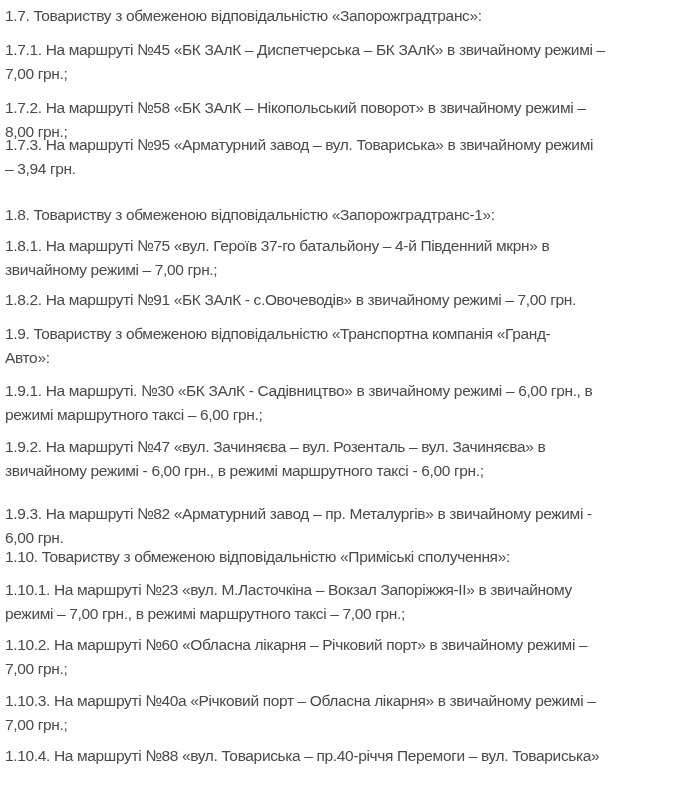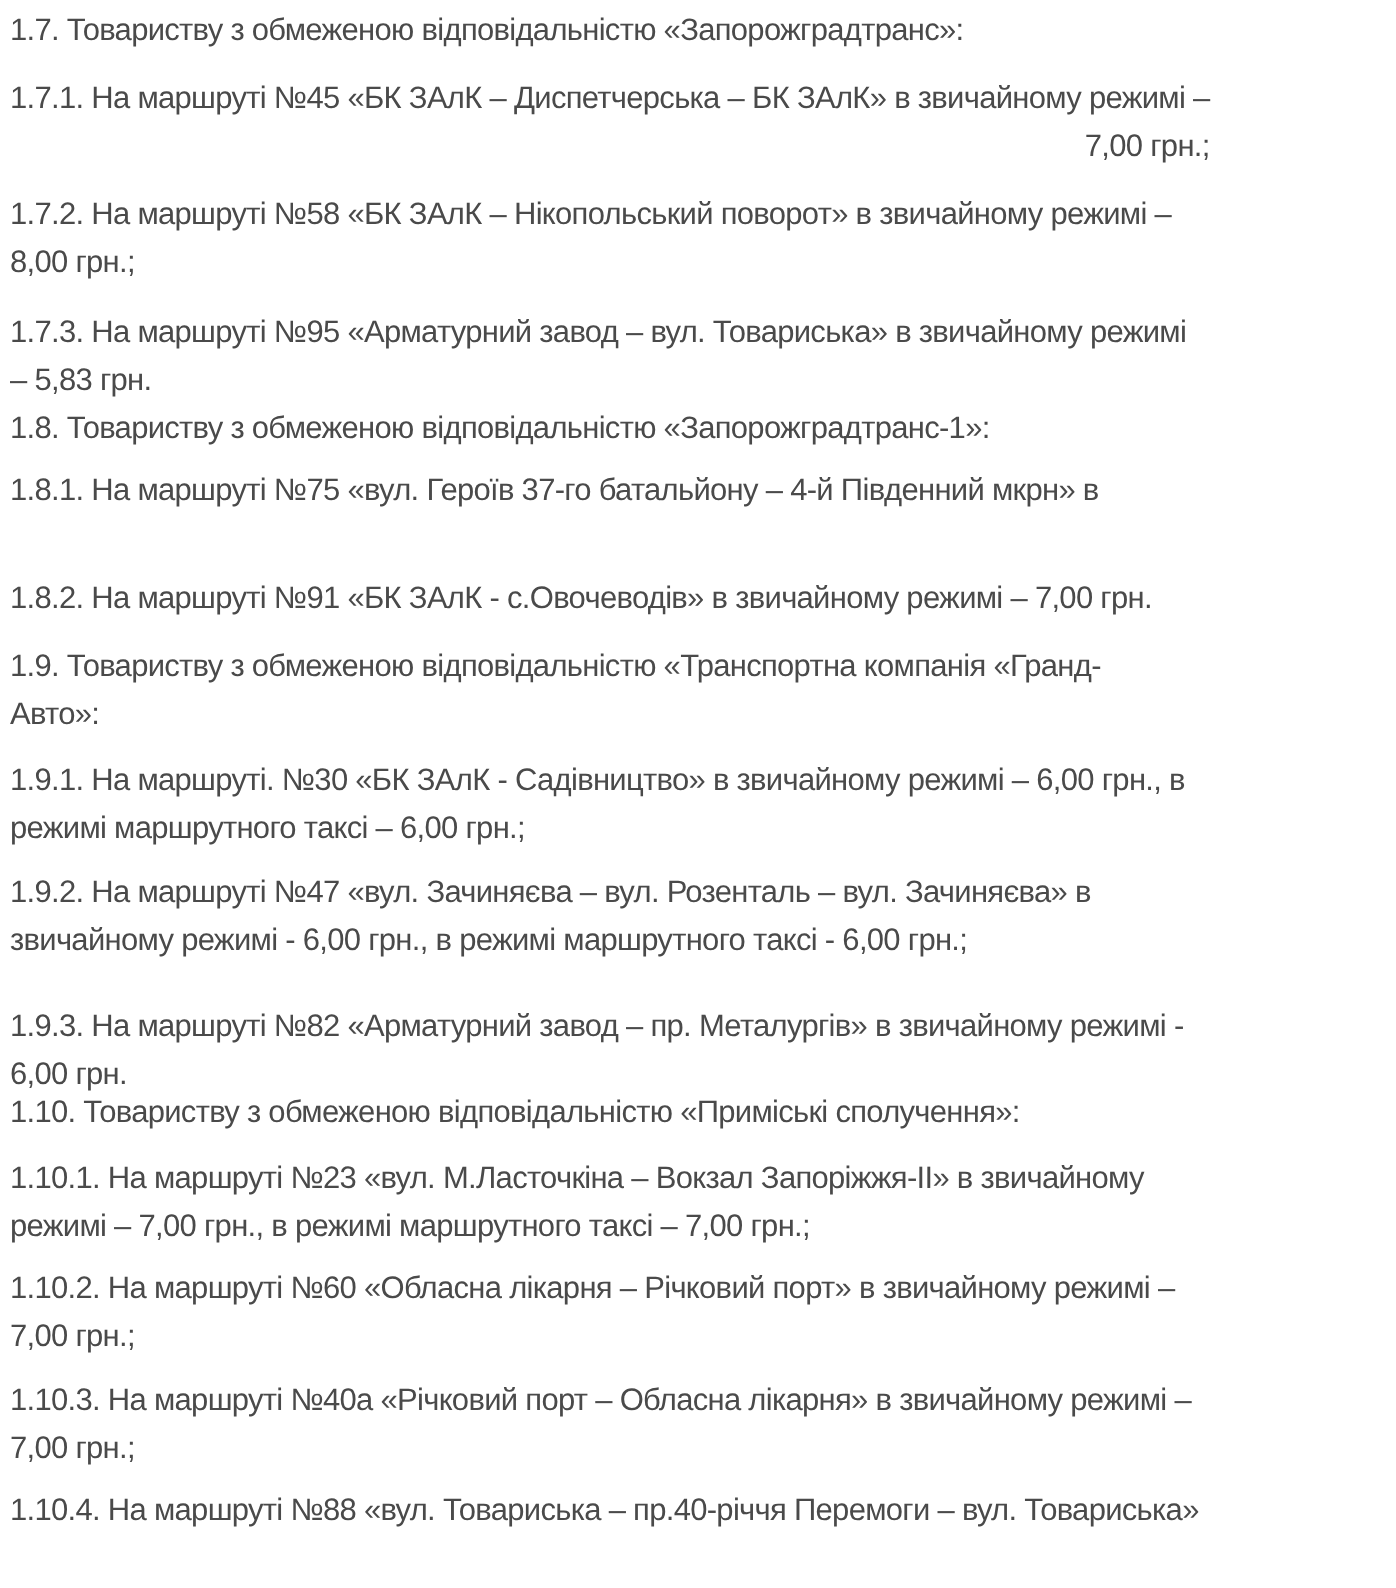--- a/index.html
+++ b/index.html
@@ -34,37 +34,38 @@
       line-height: 24px;
     }
   </style>
 </head>
 <body>
 
 <div class="doc" id="doc">
     <div class="para" style="top: 4px;">
       <span class="line">1.7. Товариству з обмеженою відповідальністю «Запорожградтранс»:</span>
     </div>
-    <div class="para" style="top: 38px; text-align: right;">
+    <div class="para" style="top: 38px;">
       <span class="line">1.7.1. На маршруті №45 «БК ЗАлК – Диспетчерська – БК ЗАлК» в звичайному режимі –</span>
       <span class="line">7,00 грн.;</span>
     </div>
     <div class="para" style="top: 96px;">
       <span class="line">1.7.2. На маршруті №58 «БК ЗАлК – Нікопольський поворот» в звичайному режимі –</span>
       <span class="line">8,00 грн.;</span>
     </div>
-    <div class="para" style="top: 155px;">
+    <div class="para" style="top: 133px;">
       <span class="line">1.7.3. На маршруті №95 «Арматурний завод – вул. Товариська» в звичайному режимі</span>
-      <span class="line">– 5,83 грн.</span>
+      <span class="line">– 3,94 грн.</span>
     </div>
     <div class="para" style="top: 203px;">
       <span class="line">1.8. Товариству з обмеженою відповідальністю «Запорожградтранс-1»:</span>
     </div>
     <div class="para" style="top: 234px;">
       <span class="line">1.8.1. На маршруті №75 «вул. Героїв 37-го батальйону – 4-й Південний мкрн» в</span>
+      <span class="line">звичайному режимі – 7,00 грн.;</span>
     </div>
     <div class="para" style="top: 288px;">
       <span class="line">1.8.2. На маршруті №91 «БК ЗАлК - с.Овочеводів» в звичайному режимі – 7,00 грн.</span>
     </div>
     <div class="para" style="top: 322px;">
       <span class="line">1.9. Товариству з обмеженою відповідальністю «Транспортна компанія «Гранд-</span>
       <span class="line">Авто»:</span>
     </div>
     <div class="para" style="top: 379px;">
       <span class="line">1.9.1. На маршруті. №30 «БК ЗАлК - Садівництво» в звичайному режимі – 6,00 грн., в</span>

